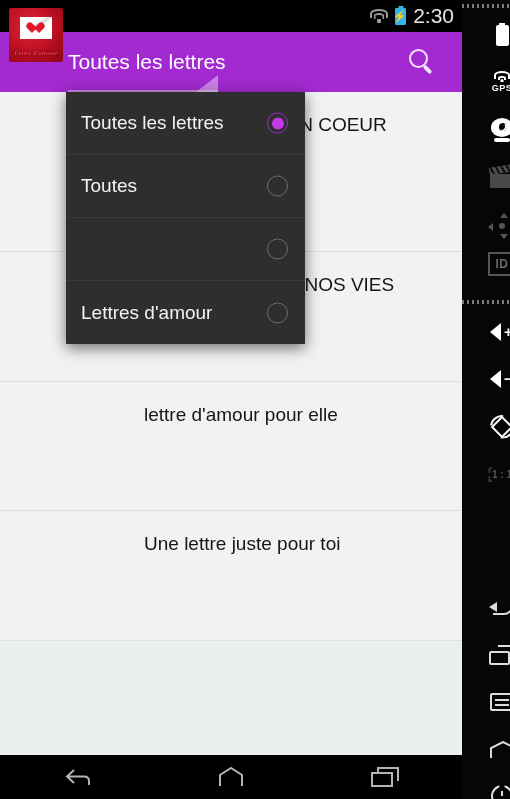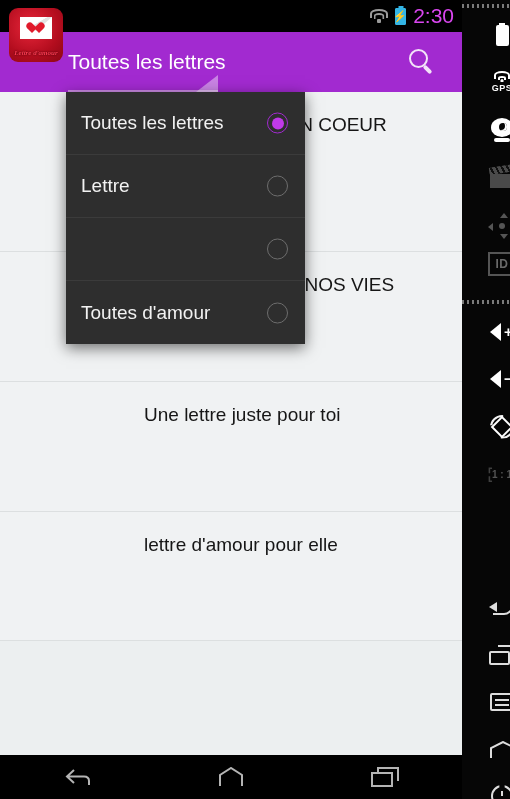--- a/index.html
+++ b/index.html
@@ -10,33 +10,33 @@
     overflow:hidden;
   }
   #root { position:relative; width:510px; height:799px; background:#000; }
 
   
   .phone { position:absolute; left:0; top:0; width:462px; height:799px; background:#000; overflow:hidden; }
 
   
   .statusbar { position:absolute; left:0; top:0; width:462px; height:32px; background:#000; }
   .sb-right { position:absolute; right:8px; top:0; height:32px; display:flex; align-items:center; gap:7px; }
-  .sb-time { color:#d946ef; font-size:21px; letter-spacing:0px; line-height:32px; }
+  .sb-time { color:#e5e5e5; font-size:21px; letter-spacing:0px; line-height:32px; }
   .wifi-ico { width:19px; height:14px; position:relative; }
   .wifi-ico i { position:absolute; left:50%; transform:translateX(-50%); border-radius:50% 50% 0 0; border:2.5px solid #9a9a9a; border-bottom:none; }
   .wifi-ico i:nth-child(1){ width:18px; height:9px; bottom:5px; }
   .wifi-ico i:nth-child(2){ width:11px; height:6px; bottom:4px; border-width:2.5px; }
   .wifi-ico i:nth-child(3){ width:4px; height:4px; bottom:0; background:#9a9a9a; border:none; border-radius:1px; }
   .batt-ico { width:11px; height:17px; border:1.5px solid #33b5e5; background:#33b5e5; border-radius:1px; position:relative; }
   .batt-ico:before { content:""; position:absolute; left:50%; top:-3px; transform:translateX(-50%); width:5px; height:2px; background:#33b5e5; }
   .bolt { position:absolute; left:50%; top:50%; transform:translate(-50%,-50%); color:#fff; font-size:11px; line-height:1; }
 
   
   .actionbar { position:absolute; left:0; top:32px; width:462px; height:60px; background:#a22ad0; }
-  .app-icon { position:absolute; left:9px; top:8px; width:54px; height:54px; border-radius:9px;
+  .app-icon { position:absolute; left:9px; top:8px; width:54px; height:54px; border-radius:2px;
       background:radial-gradient(circle at 40% 35%, #e8263a 0%, #b30d1e 60%, #8b0715 100%); overflow:hidden; }
   .app-icon .env { position:absolute; left:11px; top:9px; width:32px; height:22px; background:#fff;
       clip-path:polygon(0 0,100% 0,100% 100%,0 100%); box-shadow:0 1px 2px rgba(0,0,0,.4); }
   .app-icon .env:after { content:""; position:absolute; left:0; top:0; width:32px; height:14px;
       background:linear-gradient(150deg,#fff 48%, #e2e2e2 50%); clip-path:polygon(0 0,50% 100%,100% 0); }
   .app-icon .heartlet { position:absolute; left:20px; top:15px; width:12px; height:11px; }
   .app-icon .heartlet:before, .app-icon .heartlet:after { content:""; position:absolute; width:7px; height:10px;
       background:#e01a2b; border-radius:7px 7px 0 0; top:0; }
   .app-icon .heartlet:before { left:3px; transform:rotate(-45deg); transform-origin:0 100%; }
   .app-icon .heartlet:after  { left:3px; transform:rotate(45deg);  transform-origin:100% 100%; }
@@ -210,53 +210,53 @@
           <div class="staff" style="top:14px"></div>
             <div class="staff" style="top:22px"></div>
           <div class="staff" style="top:30px"></div>
             <div class="staff" style="top:38px"></div>
 
         </div>
         <div class="rowtext">POUR CHANGER NOS VIES</div>
       </div>
 
 
+      <div class="row" style="height:129px">
+        <div class="thumb t-balloon">
+          
+          
+          
+        </div>
+        <div class="rowtext">lettre d'amour pour elle</div>
+      </div>
+
       <div class="row" style="height:130px">
         <div class="thumb t-white">
           
           
         </div>
         <div class="rowtext">Une lettre juste pour toi</div>
-      </div>
-
-      <div class="row" style="height:129px">
-        <div class="thumb t-balloon">
-          
-          
-          
-        </div>
-        <div class="rowtext">lettre d'amour pour elle</div>
       </div>
 
     </div>
 
     <div class="dropdown">
       <div class="dd-item">
         <span class="dd-label">Toutes les lettres</span>
         <span class="dd-radio on"></span>
       </div>
       <div class="dd-item">
-        <span class="dd-label">Lettre</span>
+        <span class="dd-label">Toutes</span>
         <span class="dd-radio"></span>
       </div>
       <div class="dd-item">
         <span class="dd-radio"></span>
       </div>
       <div class="dd-item">
-        <span class="dd-label">Toutes d'amour</span>
+        <span class="dd-label">Lettres d'amour</span>
         <span class="dd-radio"></span>
       </div>
     </div>
 
     <div class="navbar">
       <div class="nav-b nav-ico">
         <svg width="30" height="20" viewBox="0 0 30 20">
             <path d="M12 3 L5 9.5 L12 16 M5 9.5 L22 9.5 Q27 9.5 27 14 L27 18" fill="none" stroke="#dcdcdc" stroke-width="2"></path>
           </svg>
       </div>

